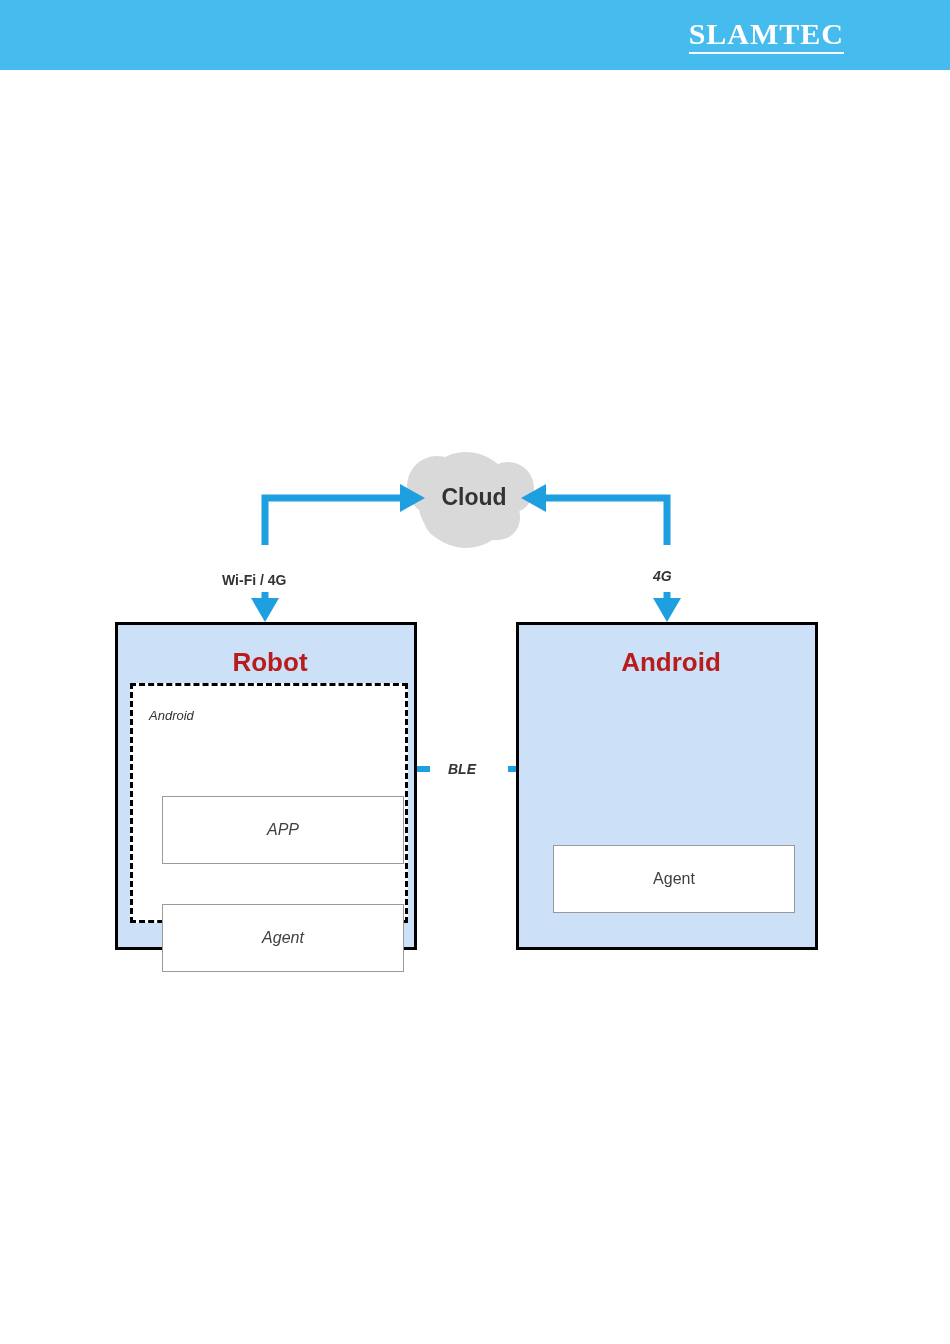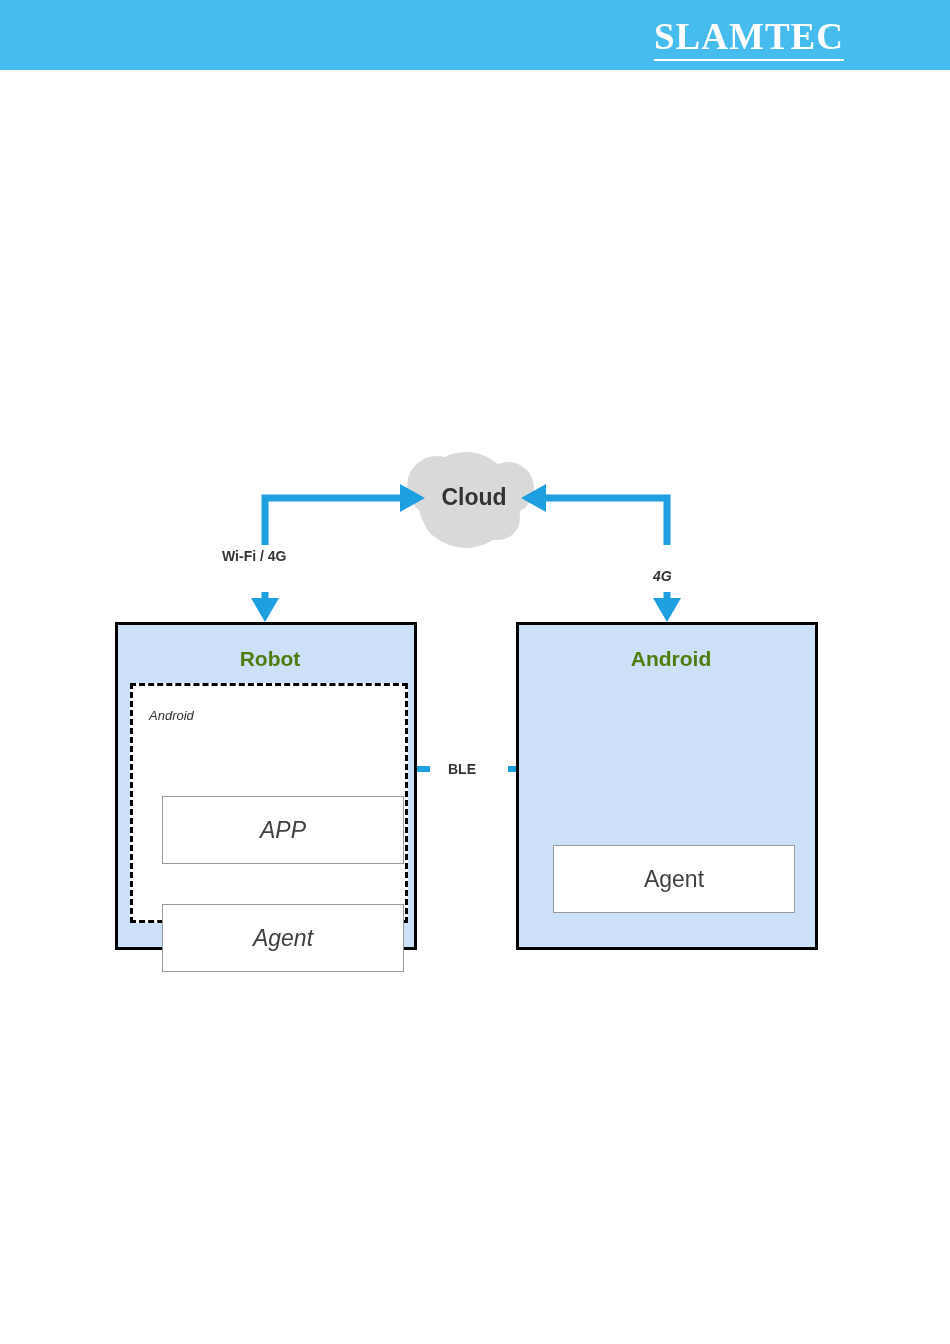--- a/index.html
+++ b/index.html
@@ -21,21 +21,21 @@
     left: 0; top: 0;
     width: 950px;
     height: 70px;
     background: #45bced;
   }
   .brand-logo {
     position: absolute;
     right: 106px;
     top: 18px;
     color: #ffffff;
-    font-size: 37px;
+    font-size: 30px;
     font-weight: bold;
     letter-spacing: 1px;
     font-family: "Liberation Serif", serif;
     border-bottom: 2px solid #ffffff;
     padding-bottom: 2px;
     line-height: 1.05;
   }
 
   
   .diagram {
@@ -65,23 +65,23 @@
   }
 
   
   .link-label {
     position: absolute;
     font-size: 14px;
     font-weight: bold;
     color: #333333;
     white-space: nowrap;
   }
-  .label-wifi4g { left: 222px; top: 548px; text-align: right; }
+  .label-wifi4g { left: 222px; top: 572px; text-align: right; }
   .label-4g     { left: 653px; top: 568px; font-style: italic; }
-  .label-ble    { left: 448px; top: 761px; }
+  .label-ble    { left: 448px; top: 761px; font-style: italic; }
 
   
   .outer-box {
     position: absolute;
     background: #cce0f8;
     border: 3px solid #000000;
     box-sizing: border-box;
   }
   .box-robot {
     left: 115px; top: 622px;
@@ -89,23 +89,23 @@
   }
   .box-elevator {
     left: 516px; top: 622px;
     width: 302px; height: 328px;
   }
   .outer-title {
     position: absolute;
     left: 0; right: 0;
     top: 22px;
     text-align: center;
-    font-size: 21px;
-    font-weight: bold;
-    color: #4d7c0f;
+    font-size: 26px;
+    font-weight: bold;
+    color: #b91c1c;
     margin-left: 8px;
   }
 
   
   .dashed-box {
     position: absolute;
     left: 12px;
     top: 58px;
     width: 278px;
     height: 240px;
@@ -124,21 +124,21 @@
 
   
   .inner-box {
     position: absolute;
     background: #ffffff;
     border: 1px solid #9a9a9a;
     box-sizing: border-box;
     display: flex;
     align-items: center;
     justify-content: center;
-    font-size: 23px;
+    font-size: 16px;
     color: #404040;
   }
   .inner-app {
     left: 29px; top: 110px;
     width: 242px; height: 68px;
   }
   .inner-agent-robot {
     left: 29px; top: 218px;
     width: 242px; height: 68px;
   }

